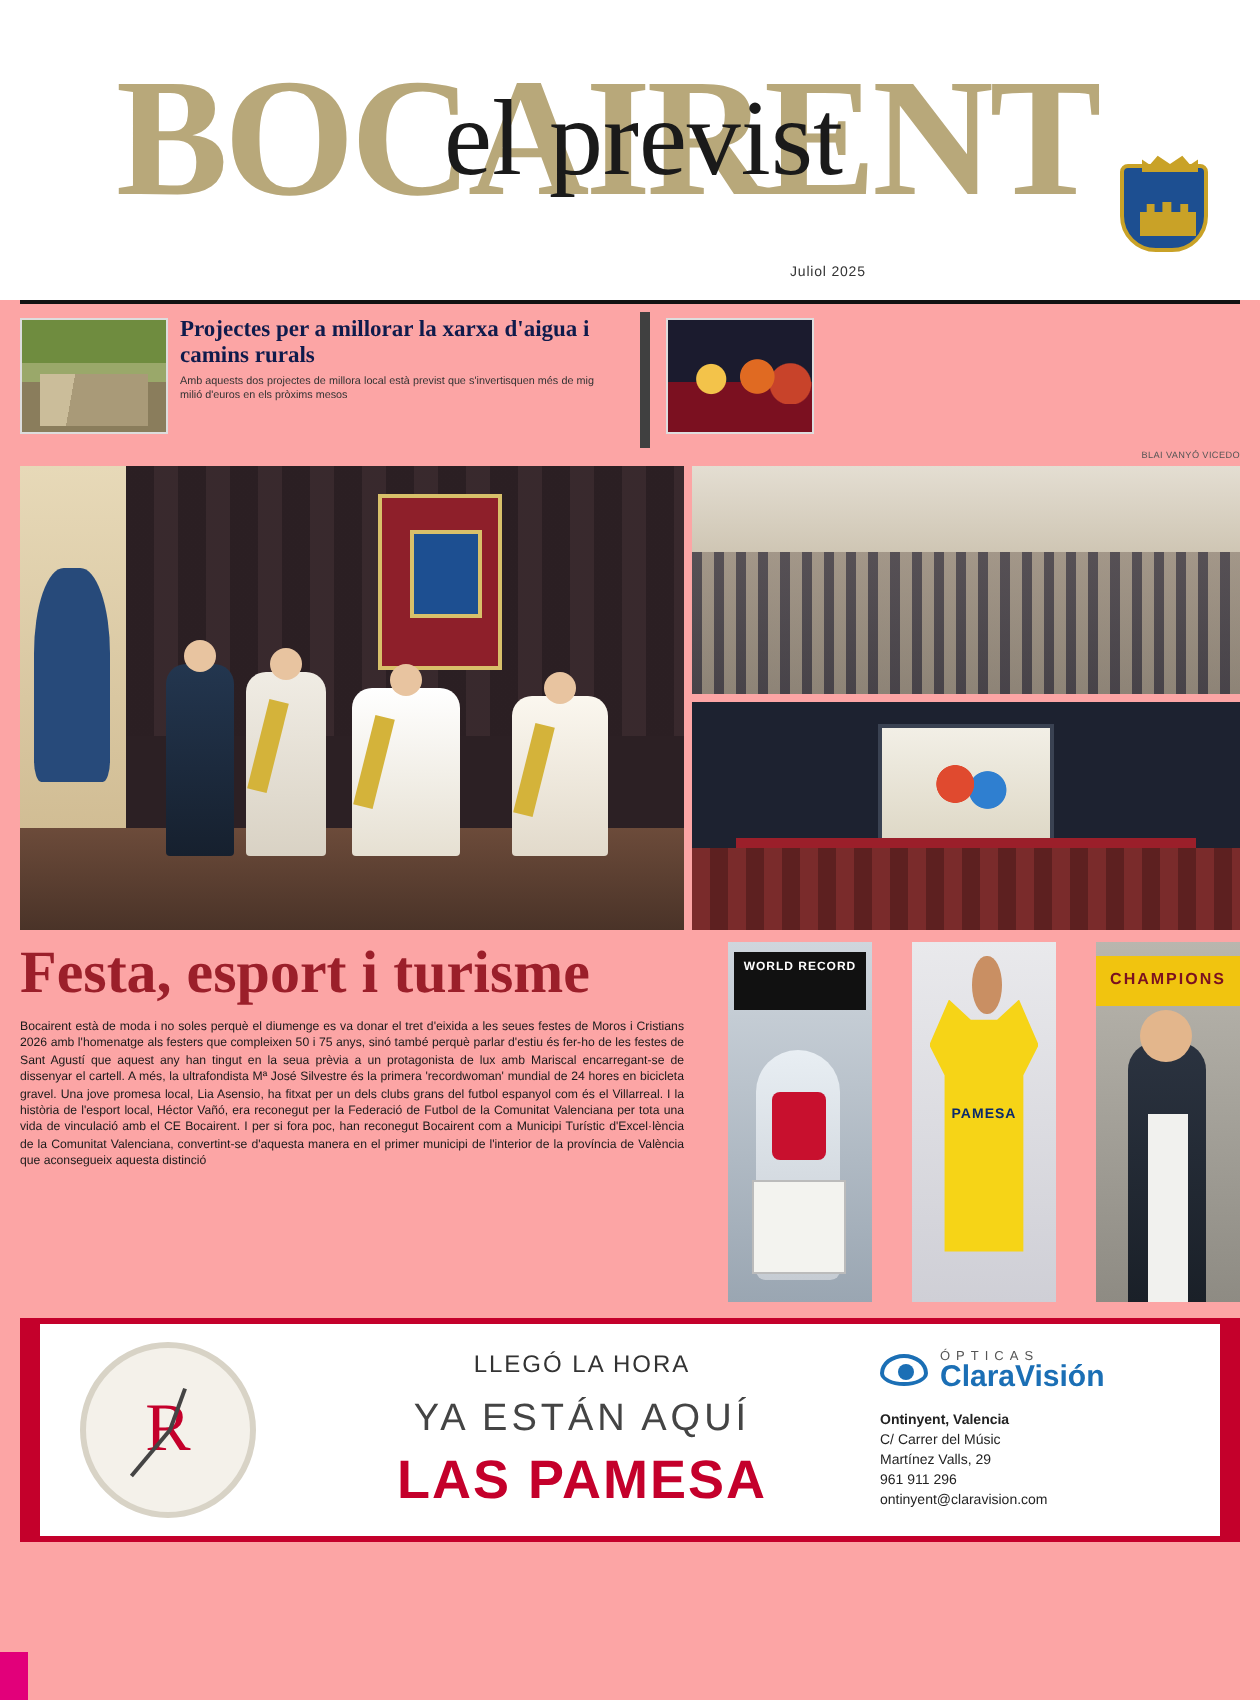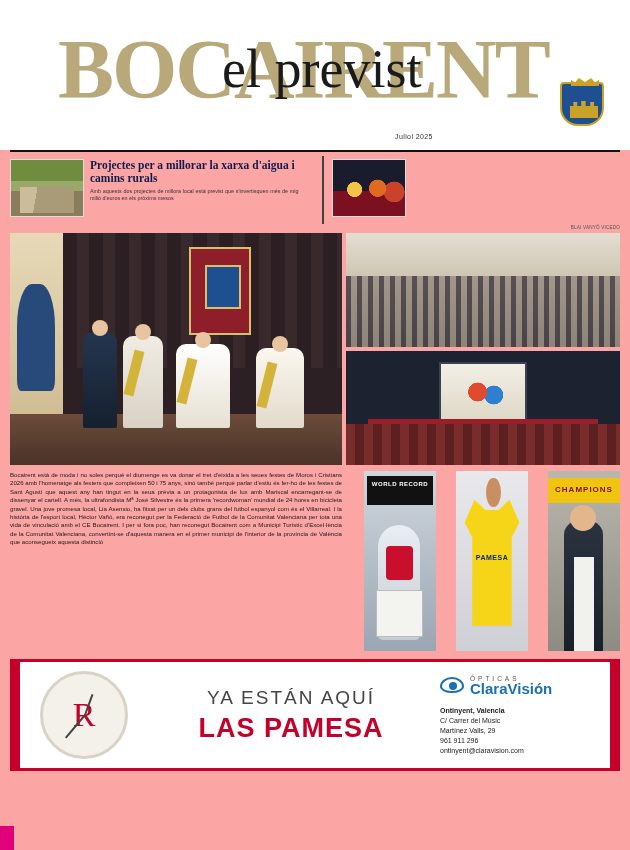--- a/index.html
+++ b/index.html
@@ -97,21 +97,21 @@
     margin: 4px 10px 0 10px;
     gap: 0;
     height: 68px;
   }
   .teaser {
     display: flex;
     flex: 1;
     gap: 6px;
     padding: 3px 0;
   }
-  .teaser:first-child { padding-right: 23px; border-right: 2px solid #404040; }
+  .teaser:first-child { padding-right: 23px; border-right: 5px solid #404040; }
   .teaser:last-child { padding-left: 8px; }
   .teaser-thumb {
     width: 74px;
     height: 58px;
     flex: 0 0 74px;
     border: 1px solid #ddd;
     position: relative;
     overflow: hidden;
   }
   .thumb-rural {
@@ -546,20 +546,21 @@
       <div class="photo-hall">
         <div class="hall-screen"></div>
         <div class="hall-table"></div>
         <div class="hall-seats"></div>
       </div>
     </div>
   </div>
 
   <div class="main-row">
     <div class="main-left">
+      <div class="headline">Festa, esport i turisme</div>
       <div class="lede">Bocairent està de moda i no soles perquè el diumenge es va donar el tret d'eixida a les seues festes de Moros i Cristians 2026 amb l'homenatge als festers que compleixen 50 i 75 anys, sinó també perquè parlar d'estiu és fer-ho de les festes de Sant Agustí que aquest any han tingut en la seua prèvia a un protagonista de lux amb Mariscal encarregant-se de dissenyar el cartell. A més, la ultrafondista Mª José Silvestre és la primera 'recordwoman' mundial de 24 hores en bicicleta gravel. Una jove promesa local, Lia Asensio, ha fitxat per un dels clubs grans del futbol espanyol com és el Villarreal. I la història de l'esport local, Héctor Vañó, era reconegut per la Federació de Futbol de la Comunitat Valenciana per tota una vida de vinculació amb el CE Bocairent. I per si fora poc, han reconegut Bocairent com a Municipi Turístic d'Excel·lència de la Comunitat Valenciana, convertint-se d'aquesta manera en el primer municipi de l'interior de la província de València que aconsegueix aquesta distinció</div>
     </div>
     <div class="main-right">
       <div class="sport-photo sp1">
         <div class="sp-banner">WORLD RECORD</div>
         <div class="rider"></div>
         <div class="plate"></div>
       </div>
       <div class="sport-photo sp2">
         <div class="kid-head"></div>
@@ -576,20 +577,21 @@
 
   <div class="ad">
     <div class="ad-clock">
       <div class="clock-face">
         <div class="clock-r">R</div>
         <div class="clock-hand h"></div>
         <div class="clock-hand m"></div>
       </div>
     </div>
     <div class="ad-center">
+      <div class="ad-kicker">LLEGÓ LA HORA</div>
       <div class="ad-line1">YA ESTÁN AQUÍ</div>
       <div class="ad-line2">LAS PAMESA</div>
     </div>
     <div class="ad-right">
       <div class="brand">
         <div class="brand-mark"></div>
         <div>
           <div class="brand-top">ÓPTICAS</div>
           <div class="brand-name">ClaraVisión</div>
         </div>

